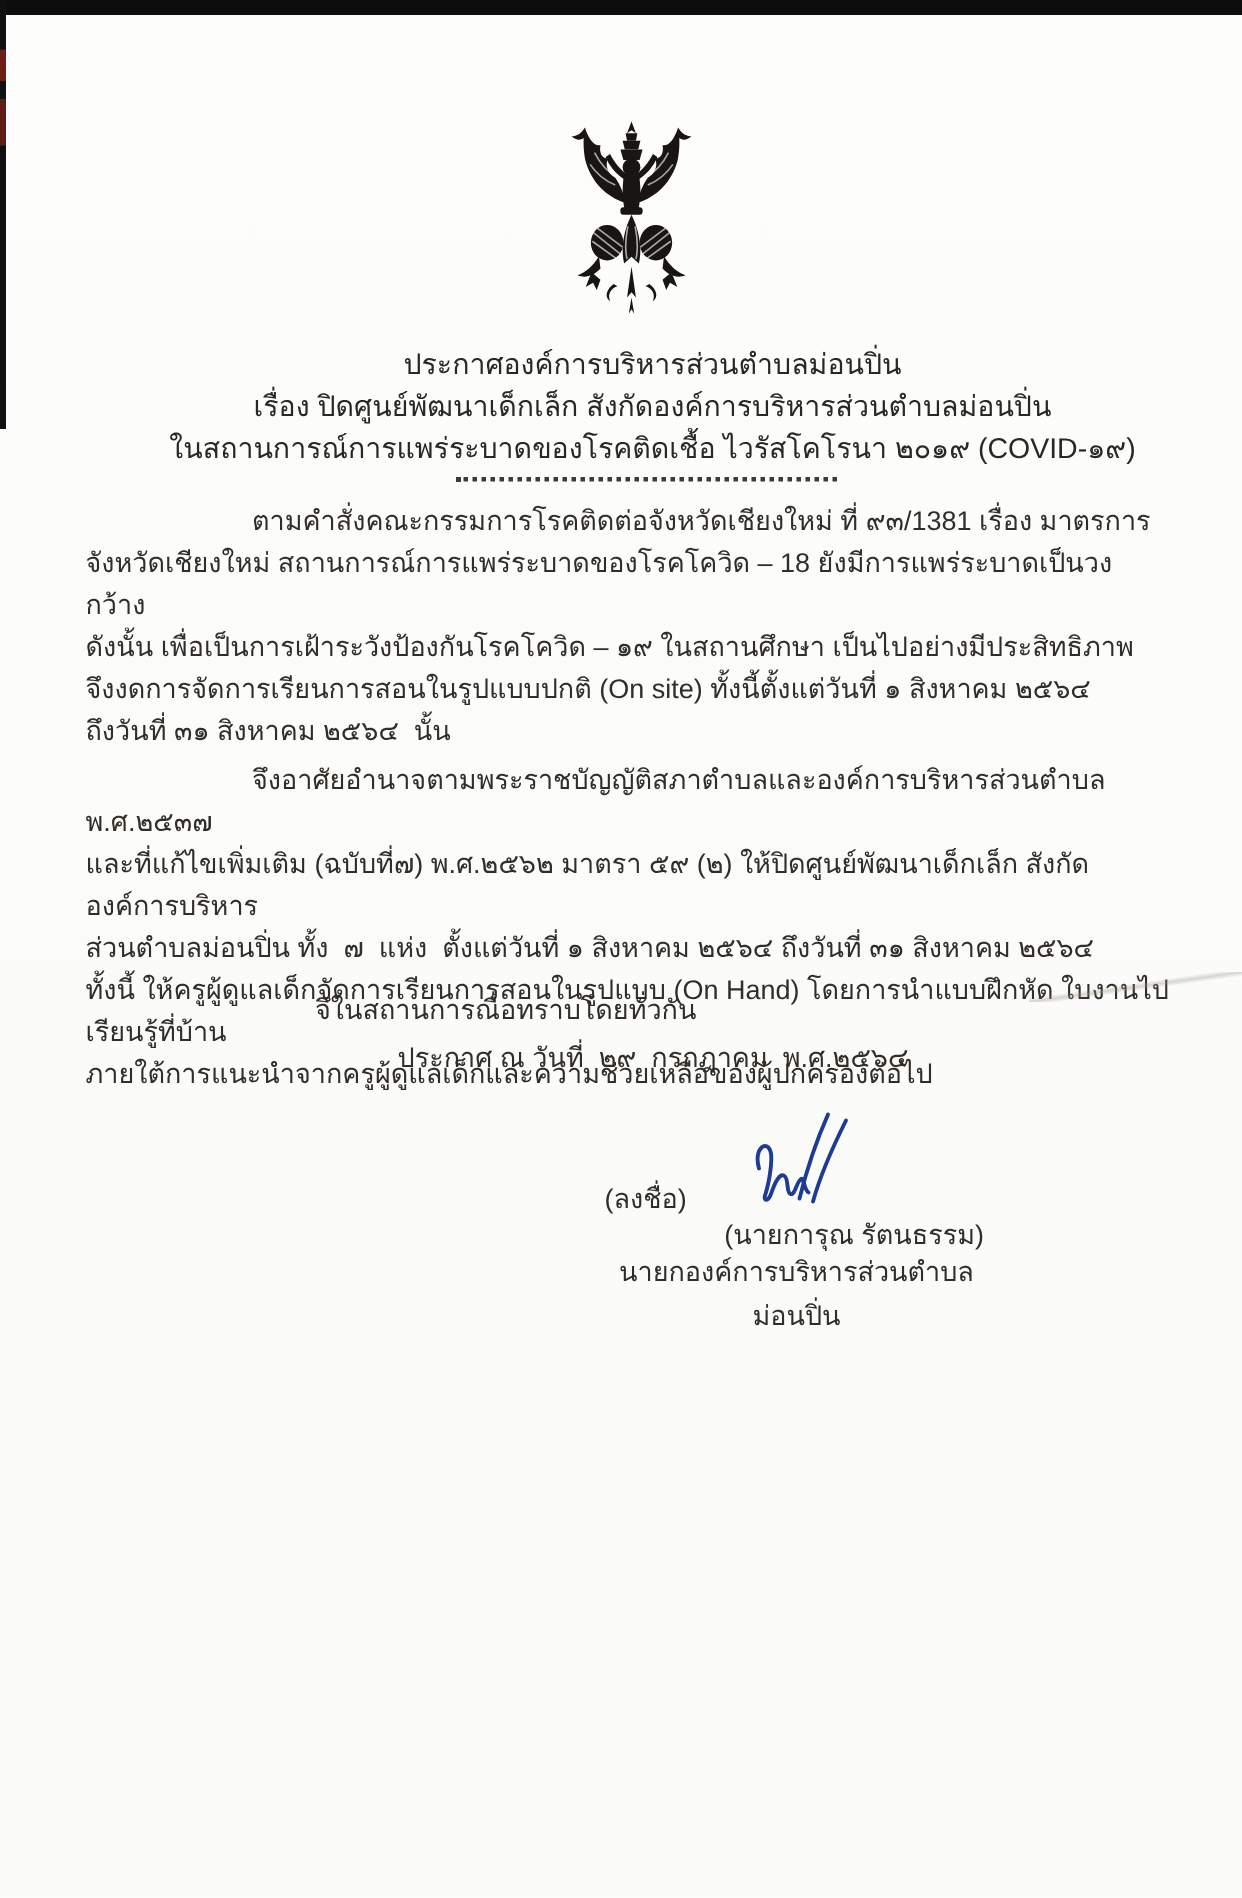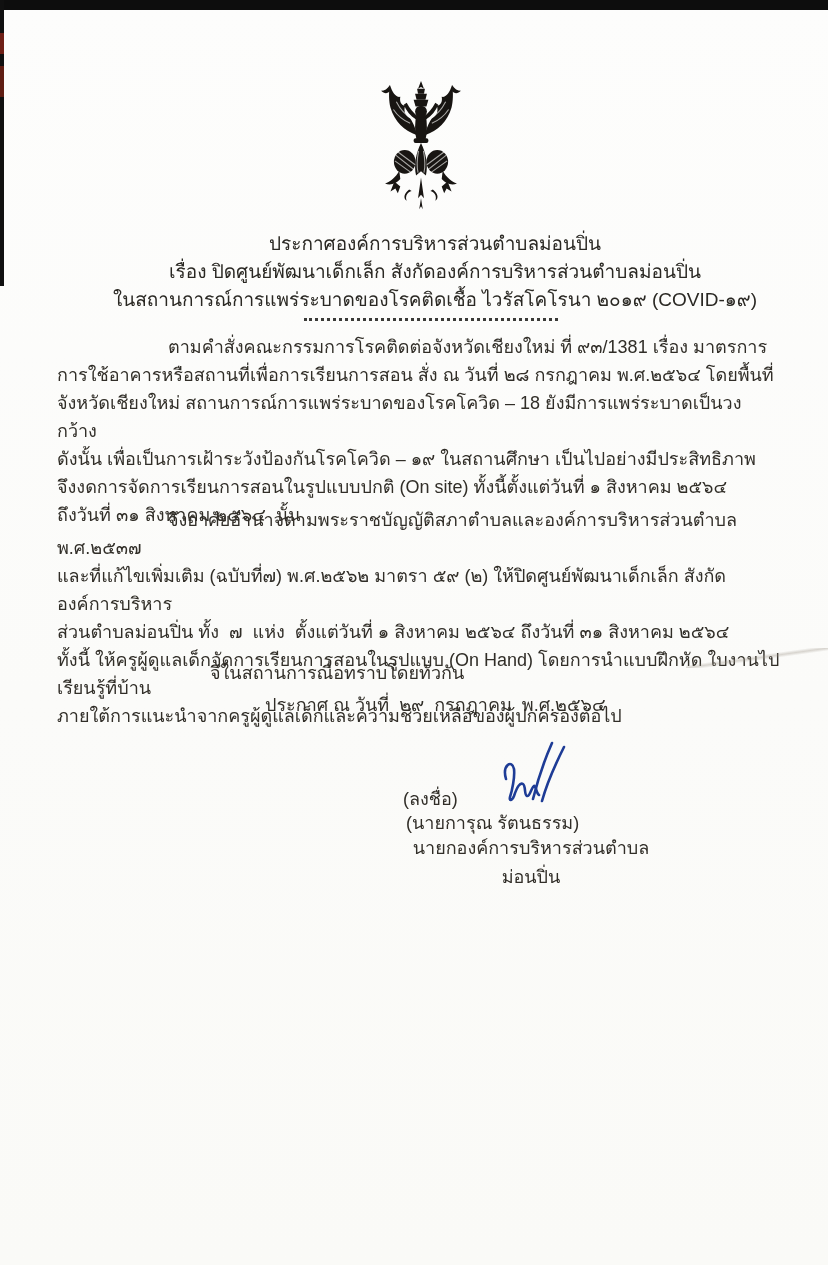--- a/index.html
+++ b/index.html
@@ -21,21 +21,21 @@
   .dotted-rule{position:absolute;left:304px;top:318px;width:254px;height:0;border-top:3px dotted #3b3b38;}
   .line{line-height:28px;white-space:pre-wrap;}
   .txt{color:#312e28;font-size:18px;}
   .para1{position:absolute;left:57px;top:333px;width:724px;}
   .para2{position:absolute;left:57px;top:506px;width:724px;}
   .indent{text-indent:111px;}
   .closing{position:absolute;left:210px;top:659px;}
   .dateline{position:absolute;left:265px;top:691px;}
   .sig-label{position:absolute;left:403px;top:784px;}
   .sig-svg{position:absolute;left:498px;top:735px;}
-  .sig-name{position:absolute;left:406px;top:808px;width:250px;text-align:left;}
+  .sig-name{position:absolute;left:406px;top:808px;width:250px;text-align:right;}
   .sig-title{position:absolute;left:400px;top:833px;width:262px;text-align:center;}
 </style>
 </head>
 <body>
 
 <div class="page">
 
   <div class="scan-bar-top"></div>
   <div class="scan-strip-left"></div>
   <div class="scan-mark-red1"></div>
@@ -101,21 +101,20 @@
   <div class="title-block">
     <div class="line">ประกาศองค์การบริหารส่วนตำบลม่อนปิ่น</div>
     <div class="line">เรื่อง ปิดศูนย์พัฒนาเด็กเล็ก สังกัดองค์การบริหารส่วนตำบลม่อนปิ่น</div>
     <div class="line">ในสถานการณ์การแพร่ระบาดของโรคติดเชื้อ ไวรัสโคโรนา ๒๐๑๙ (COVID-๑๙)</div>
   </div>
 
   <div class="dotted-rule"></div>
 
   <div class="para1 txt">
     <div class="line indent">ตามคำสั่งคณะกรรมการโรคติดต่อจังหวัดเชียงใหม่ ที่ ๙๓/1381 เรื่อง มาตรการ</div>
-    <div class="line">การใช้อาคารหรือสถานที่เพื่อการเรียนการสอน สั่ง ณ วันที่ ๒๘ กรกฎาคม พ.ศ.๒๕๖๔ โดยพื้นที่</div>
     <div class="line">จังหวัดเชียงใหม่ สถานการณ์การแพร่ระบาดของโรคโควิด – 18 ยังมีการแพร่ระบาดเป็นวงกว้าง</div>
     <div class="line">ดังนั้น เพื่อเป็นการเฝ้าระวังป้องกันโรคโควิด – ๑๙ ในสถานศึกษา เป็นไปอย่างมีประสิทธิภาพ</div>
     <div class="line">จึงงดการจัดการเรียนการสอนในรูปแบบปกติ (On site) ทั้งนี้ตั้งแต่วันที่ ๑ สิงหาคม ๒๕๖๔</div>
     <div class="line">ถึงวันที่ ๓๑ สิงหาคม ๒๕๖๔  นั้น</div>
   </div>
 
   <div class="para2 txt">
     <div class="line indent">จึงอาศัยอำนาจตามพระราชบัญญัติสภาตำบลและองค์การบริหารส่วนตำบล พ.ศ.๒๕๓๗</div>
     <div class="line">และที่แก้ไขเพิ่มเติม (ฉบับที่๗) พ.ศ.๒๕๖๒ มาตรา ๕๙ (๒) ให้ปิดศูนย์พัฒนาเด็กเล็ก สังกัดองค์การบริหาร</div>
     <div class="line">ส่วนตำบลม่อนปิ่น ทั้ง  ๗  แห่ง  ตั้งแต่วันที่ ๑ สิงหาคม ๒๕๖๔ ถึงวันที่ ๓๑ สิงหาคม ๒๕๖๔</div>

